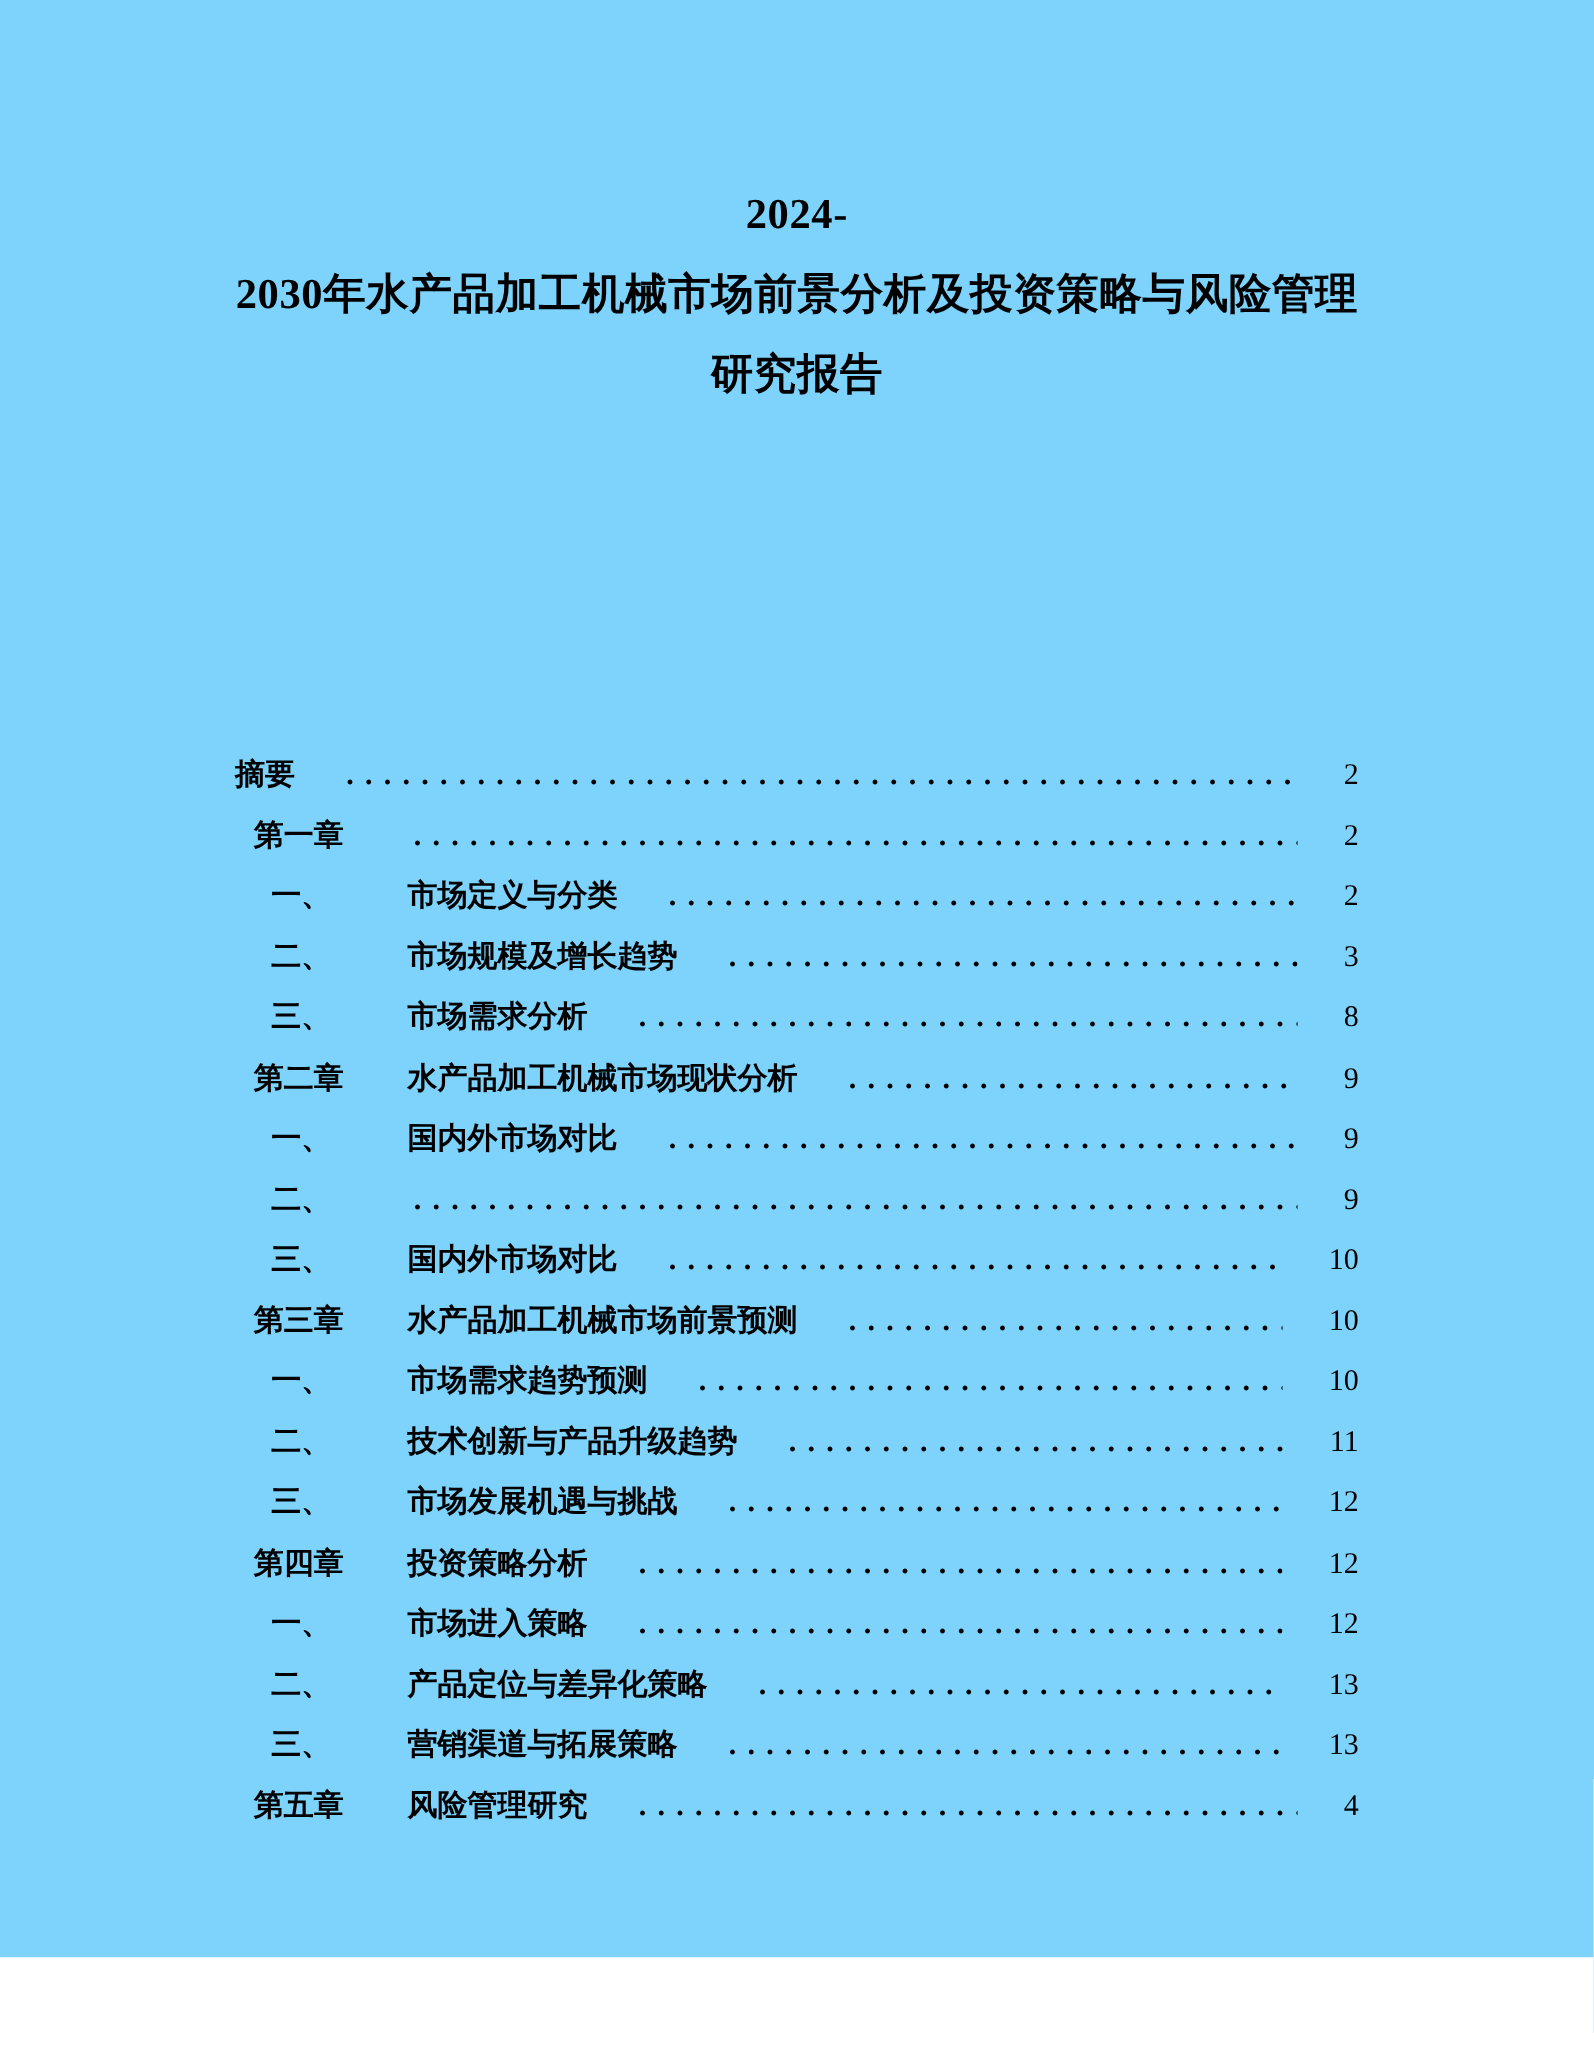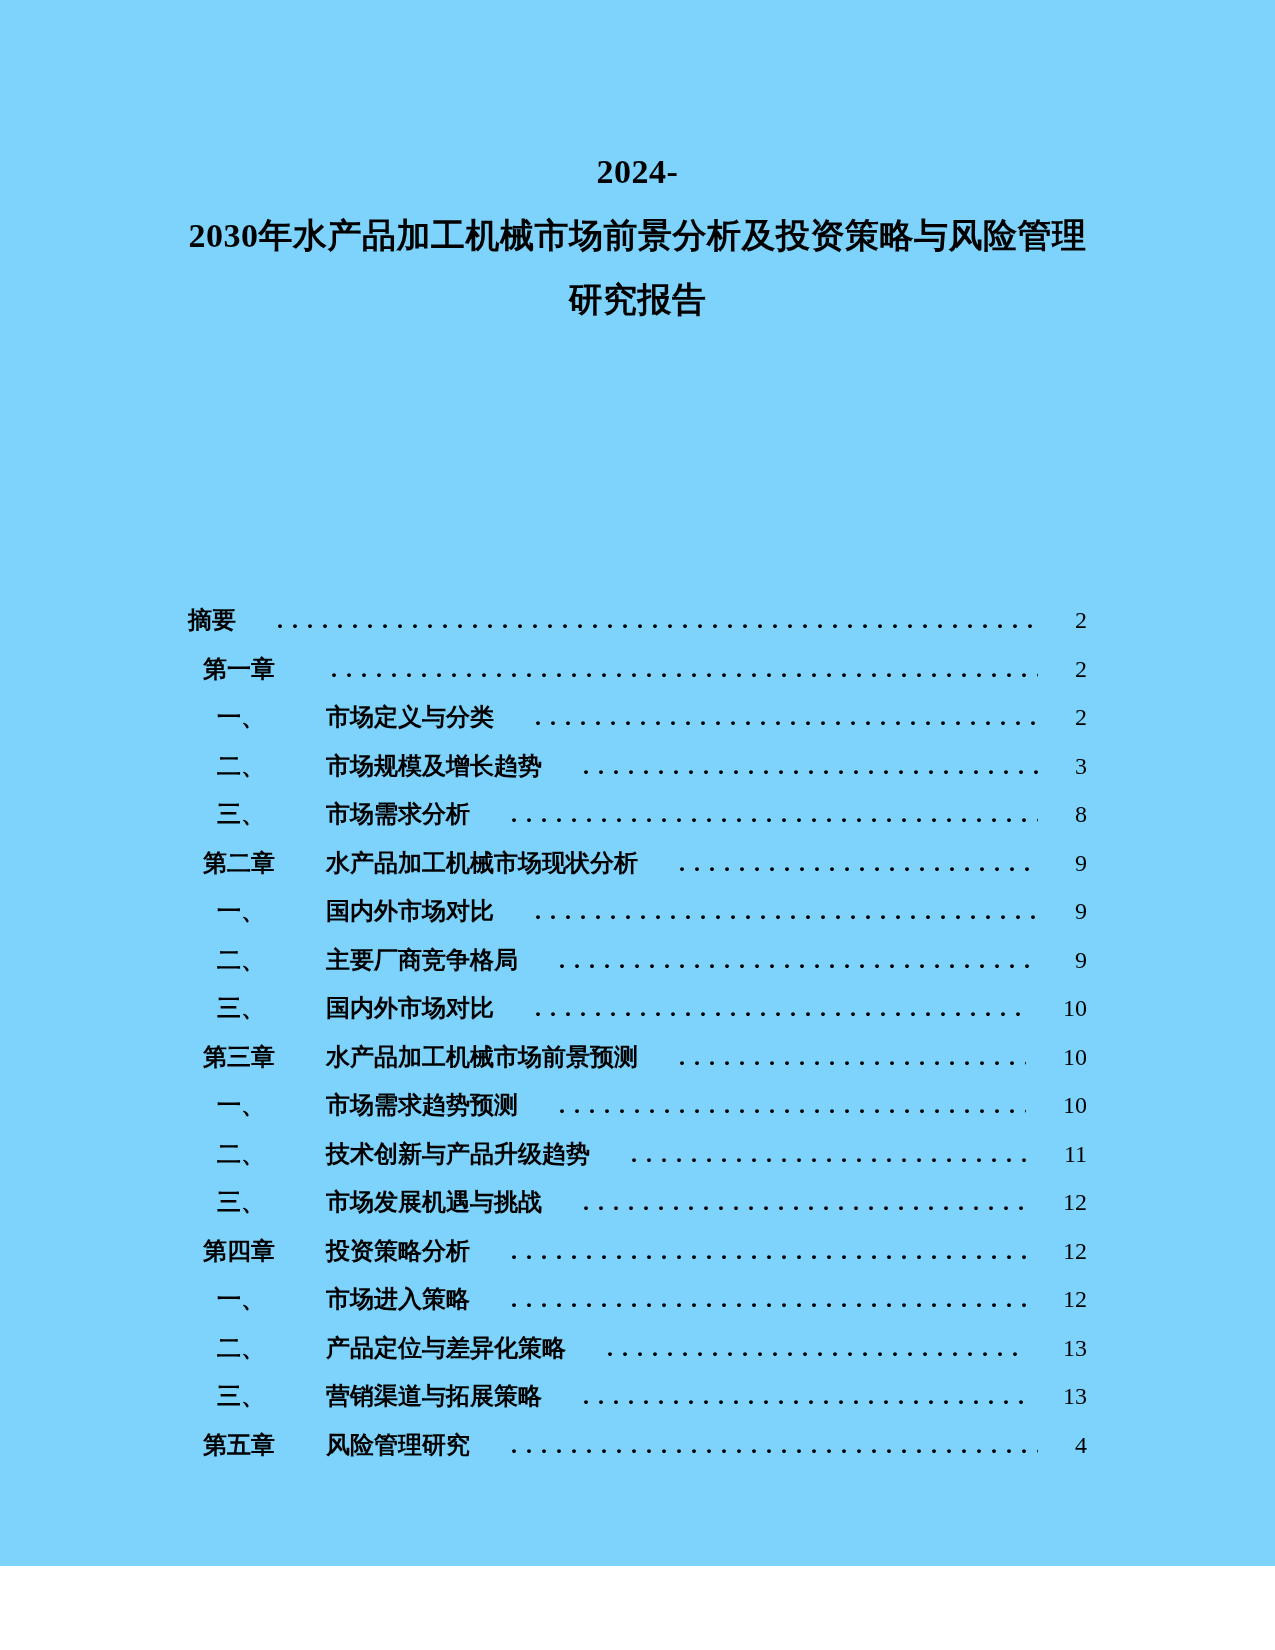--- a/index.html
+++ b/index.html
@@ -125,21 +125,20 @@
     <span class="pagenum">9</span>
   </div>
       <div class="toc-row sub">
     <span class="num">一、</span>
     <span class="label">国内外市场对比</span>
     <span class="dots"></span>
     <span class="pagenum">9</span>
   </div>
       <div class="toc-row sub">
     <span class="num">二、</span>
-    <span class="label">主要厂商竞争格局</span>
     <span class="dots"></span>
     <span class="pagenum">9</span>
   </div>
       <div class="toc-row sub">
     <span class="num">三、</span>
     <span class="label">国内外市场对比</span>
     <span class="dots"></span>
     <span class="pagenum">10</span>
   </div>
       <div class="toc-row chapter">

